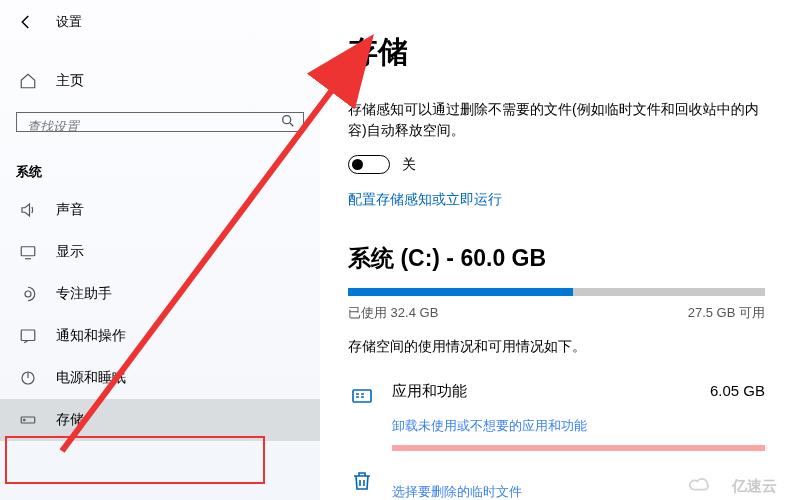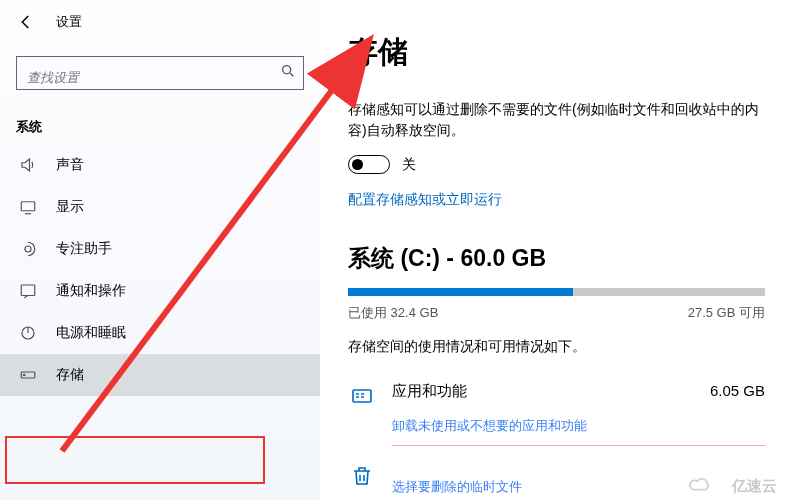--- a/index.html
+++ b/index.html
@@ -9,21 +9,21 @@
 
   
   .sidebar { width: 320px; height: 100%; background: linear-gradient(180deg, #fdfdff 0%, #f3f6fa 100%); position: relative; }
   .sidebar-header { display: flex; align-items: center; height: 44px; padding: 0 12px; }
   .back-btn { width: 28px; height: 28px; display: flex; align-items: center; justify-content: center; cursor: pointer; }
   .app-title { margin-left: 16px; font-size: 13px; font-weight: 400; }
   .home-row { display: flex; align-items: center; padding: 10px 18px; margin-top: 18px; cursor: pointer; }
   .home-row .icon { width: 20px; display: flex; justify-content: center; }
   .home-row .label { margin-left: 18px; font-size: 14px; }
   .search-wrap { margin: 12px 16px 0 16px; position: relative; }
-  .search-input { width: 100%; height: 34px; border: 1px solid #666; background: #fbfcff; padding: 8px 34px 0 10px; font-size: 13px; font-style: italic; color: #555; }
+  .search-input { width: 100%; height: 20px; border: 1px solid #666; background: #fbfcff; padding: 8px 34px 0 10px; font-size: 13px; font-style: italic; color: #555; }
   .search-icon { position: absolute; right: 8px; top: 50%; transform: translateY(-50%); }
   .section-label { margin: 28px 0 8px 16px; font-size: 13px; font-weight: 700; }
   .nav-item { display: flex; align-items: center; padding: 12px 18px; cursor: pointer; font-size: 14px; }
   .nav-item .icon { width: 20px; display: flex; justify-content: center; color: #555; }
   .nav-item .label { margin-left: 18px; }
   .nav-item.active { background: #d9dde0; }
   .highlight-box { position: absolute; border: 2px solid #e33; pointer-events: none; }
 
   
   .main { flex: 1; padding: 32px 28px 0 28px; height: 100%; overflow: hidden; }
@@ -33,21 +33,21 @@
   .toggle { width: 42px; height: 19px; border: 1.5px solid #000; border-radius: 10px; position: relative; margin-right: 12px; cursor: pointer; }
   .toggle .knob { width: 11px; height: 11px; background: #000; border-radius: 50%; position: absolute; top: 2.5px; left: 3px; }
   .link { color: #0067c0; font-size: 14px; cursor: pointer; display: inline-block; margin-bottom: 34px; }
   .drive-title { font-size: 23px; font-weight: 700; margin-bottom: 14px; }
   .bar { width: 100%; height: 8px; background: #c9c9c9; position: relative; margin-bottom: 8px; }
   .bar-fill { position: absolute; left: 0; top: 0; bottom: 0; background: #0078d4; }
   .bar-sub { display: flex; justify-content: space-between; font-size: 13px; color: #555; margin-bottom: 16px; }
   .section-desc { font-size: 14px; margin-bottom: 20px; }
   .cat-row { display: flex; align-items: flex-start; padding: 6px 0 10px 0; cursor: pointer; }
   .cat-icon { width: 28px; height: 28px; margin-right: 16px; color: #0067c0; display:flex; align-items:center; justify-content:center; flex-shrink:0; }
-  .cat-body { flex: 1; border-bottom: 1px solid #fca5a5; padding-bottom: 10px; }
+  .cat-body { flex: 1; border-bottom: 6px solid #fca5a5; padding-bottom: 10px; }
   .cat-top { display: flex; justify-content: space-between; font-size: 15px; }
   .cat-sub { font-size: 13px; color: #3b82f6; margin-top: 16px; }
 
   
   .arrow { position: absolute; top: 0; left: 0; pointer-events: none; }
 
   
   .watermark { position: absolute; right: 16px; bottom: 4px; color: #bfbfbf; font-size: 15px; font-weight: 700; display: flex; gap: 21px; opacity: .85; }
   .watermark svg { opacity:.8; }
 </style>
@@ -59,20 +59,28 @@
   <div class="sidebar">
     <div class="sidebar-header">
       <div class="back-btn">
         <svg width="18" height="18" viewBox="0 0 24 24" fill="none" stroke="#000" stroke-width="2">
             <path d="M15 4 L7 12 L15 20"></path>
           </svg>
       </div>
       <div class="app-title">设置</div>
     </div>
 
+    <div class="home-row">
+      <span class="icon">
+        <svg width="18" height="18" viewBox="0 0 24 24" fill="none" stroke="#555" stroke-width="1.6">
+            <path d="M3 11 L12 3 L21 11 V21 H3 Z"></path>
+          </svg>
+      </span>
+      <span class="label">主页</span>
+    </div>
 
     <div class="search-wrap">
       <input class="search-input" placeholder="查找设置" style="">
       <span class="search-icon">
         <svg width="16" height="16" viewBox="0 0 24 24" fill="none" stroke="#555" stroke-width="2">
             <circle cx="10" cy="10" r="6"></circle>
             <path d="M20 20 L15 15"></path>
           </svg>
       </span>
     </div>

